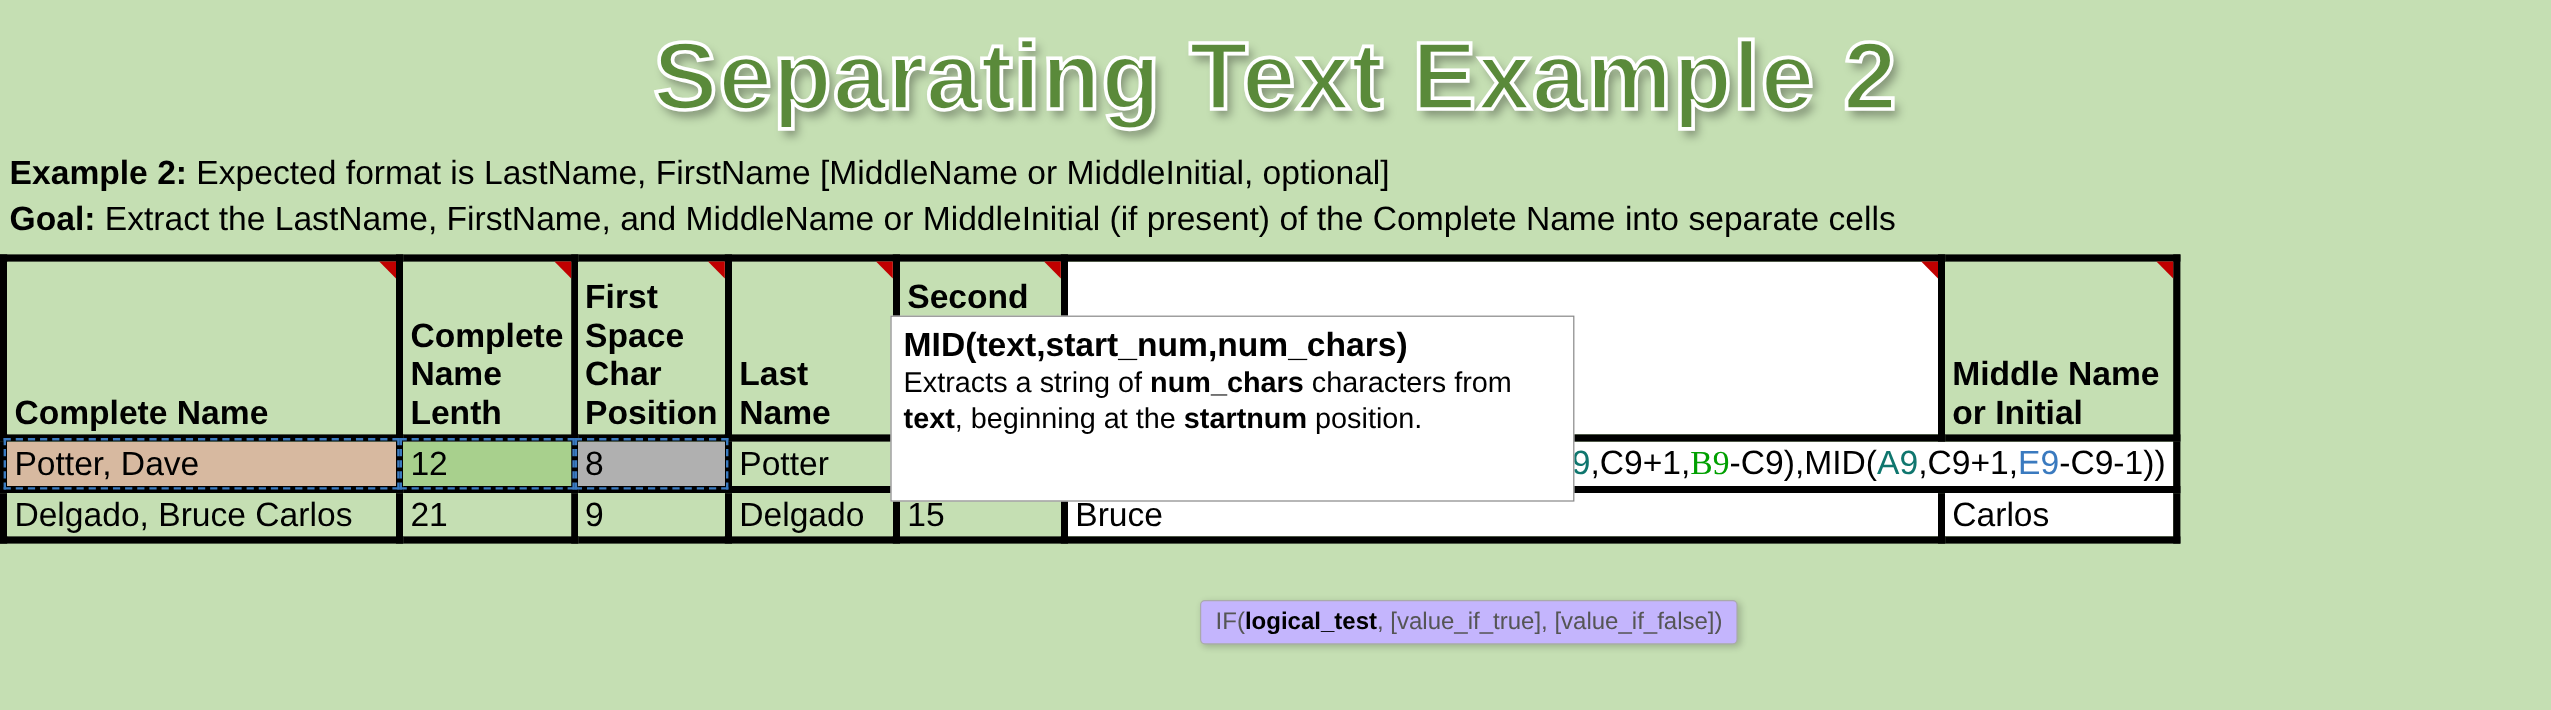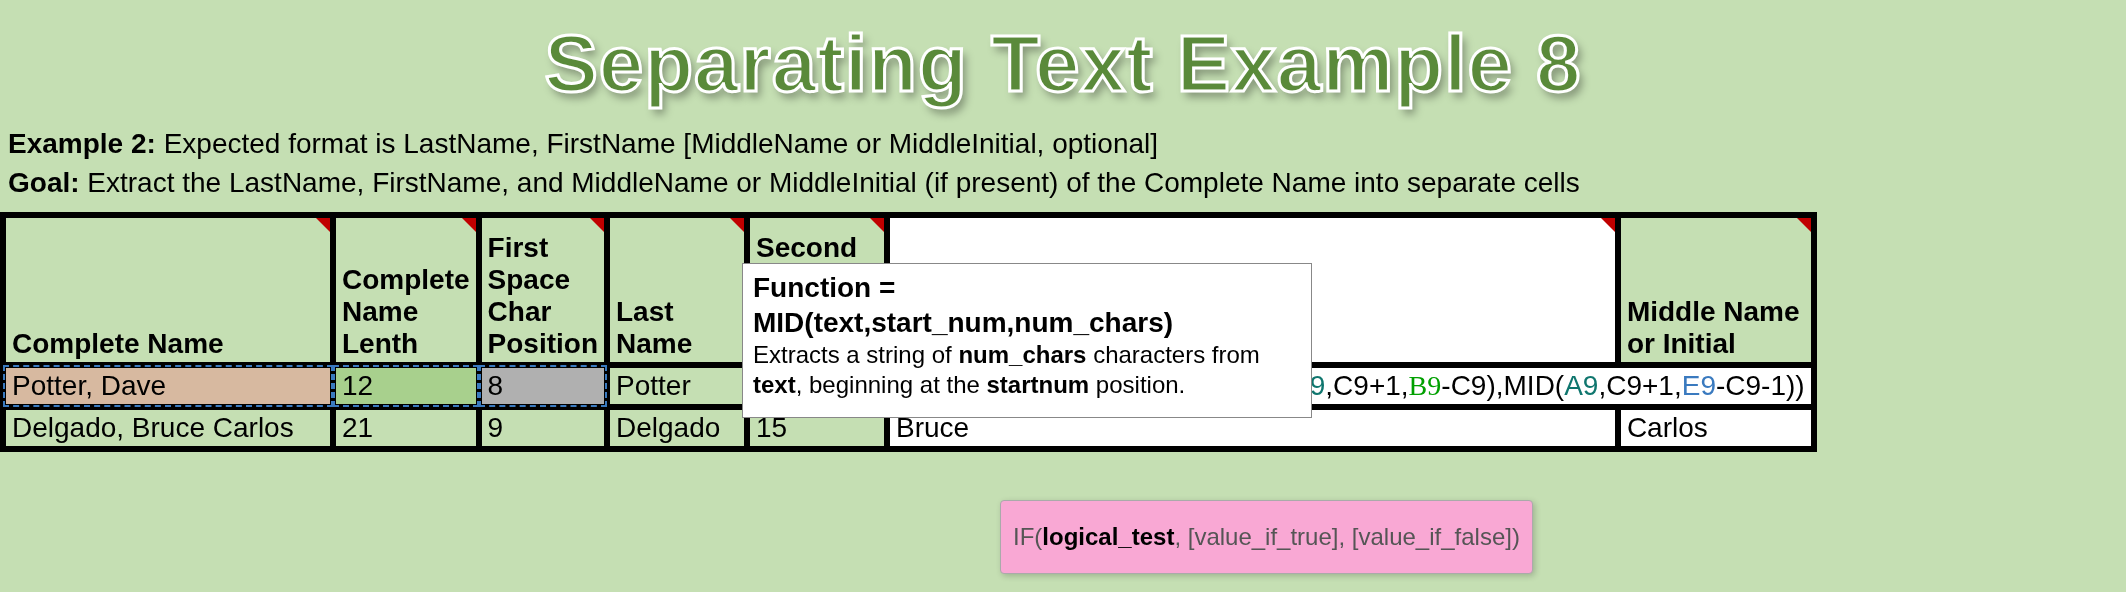--- a/index.html
+++ b/index.html
@@ -108,40 +108,40 @@
       width: 1px;
       height: 28px;
       background: #000;
       vertical-align: middle;
       margin: 0 1px;
     }
     .hint-popup {
       position: absolute;
       left: 1000px;
       top: 500px;
-      background: #f9a8d4;
+      background: #c4b5fd;
       border: 1px solid #aaa;
       border-radius: 4px;
-      padding: 22px 12px;
-      font-size: 24px;
+      padding: 6px 12px;
+      font-size: 20px;
       color: #555;
       box-shadow: 2px 2px 6px rgba(0,0,0,0.2);
       z-index: 20;
       white-space: nowrap;
     }
     .hint-popup b { color: #000; font-weight: bold; }
     .cut { overflow: hidden; }
     .row2 td, .row3 td { background: #c5dfb3; height: 40px; }
     .row2 .white-cell, .row3 .white-cell { background: #fff; }
     .col-first-cell-wrap { position: relative; }
   </style>
 </head>
 <body>
 
-<div class="title">Separating Text Example 8</div>
+<div class="title">Separating Text Example 2</div>
 
 <div class="desc">
   <div>
     <b>Example 2:</b><span> Expected format is LastName, FirstName [MiddleName or MiddleInitial, optional]</span>
   </div>
   <div>
     <b>Goal:</b><span> Extract the LastName, FirstName, and MiddleName or MiddleInitial (if present) of the Complete Name into separate cells</span>
   </div>
 </div>
 
@@ -174,21 +174,20 @@
       <td class="num">9</td>
       <td>Delgado</td>
       <td class="num">15</td>
       <td class="white-cell">Bruce</td>
       <td class="white-cell">Carlos</td>
     </tr>
   </tbody>
 </table>
 
 <div class="tooltip-box">
-  <div class="t-head">Function =</div>
   <div class="t-head">MID(text,start_num,num_chars)</div>
   <div class="t-sub">
     <span>Extracts a string of </span><b>num_chars</b><span> characters from </span><b>text</b><span>, beginning at the </span><b>startnum</b><span> position.</span>
   </div>
 </div>
 
 <div class="hint-popup">
   <span>IF(</span><b>logical_test</b><span>, [value_if_true], [value_if_false])</span>
 </div>
 

